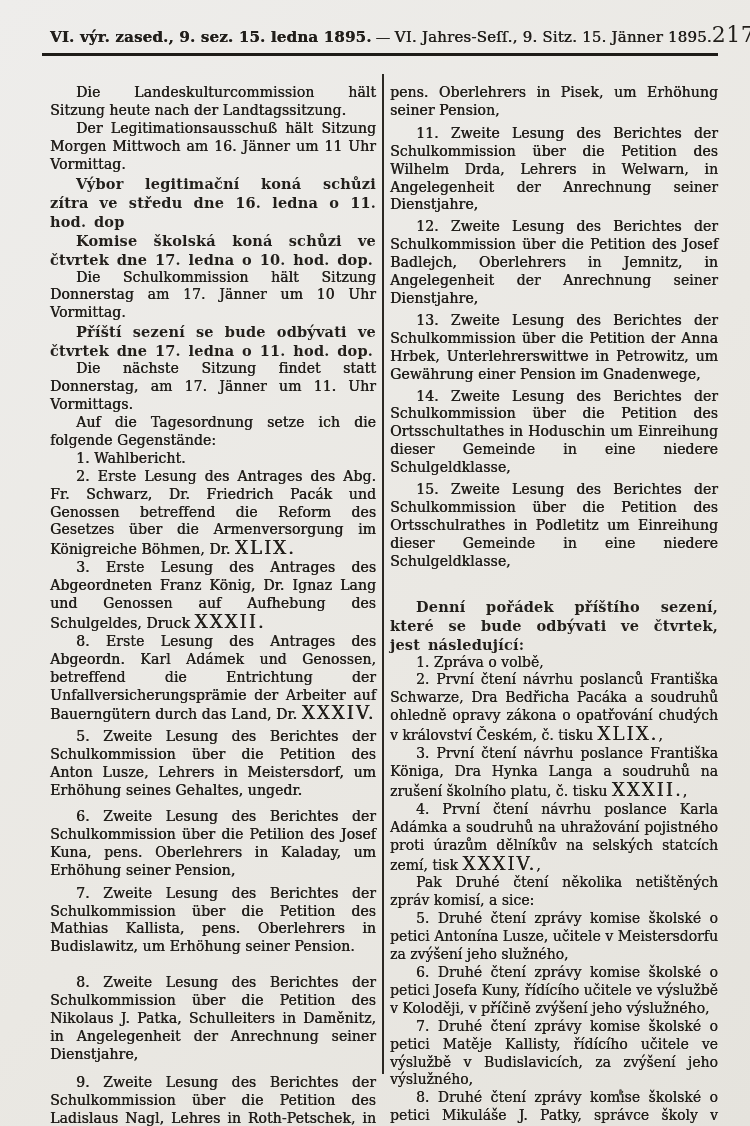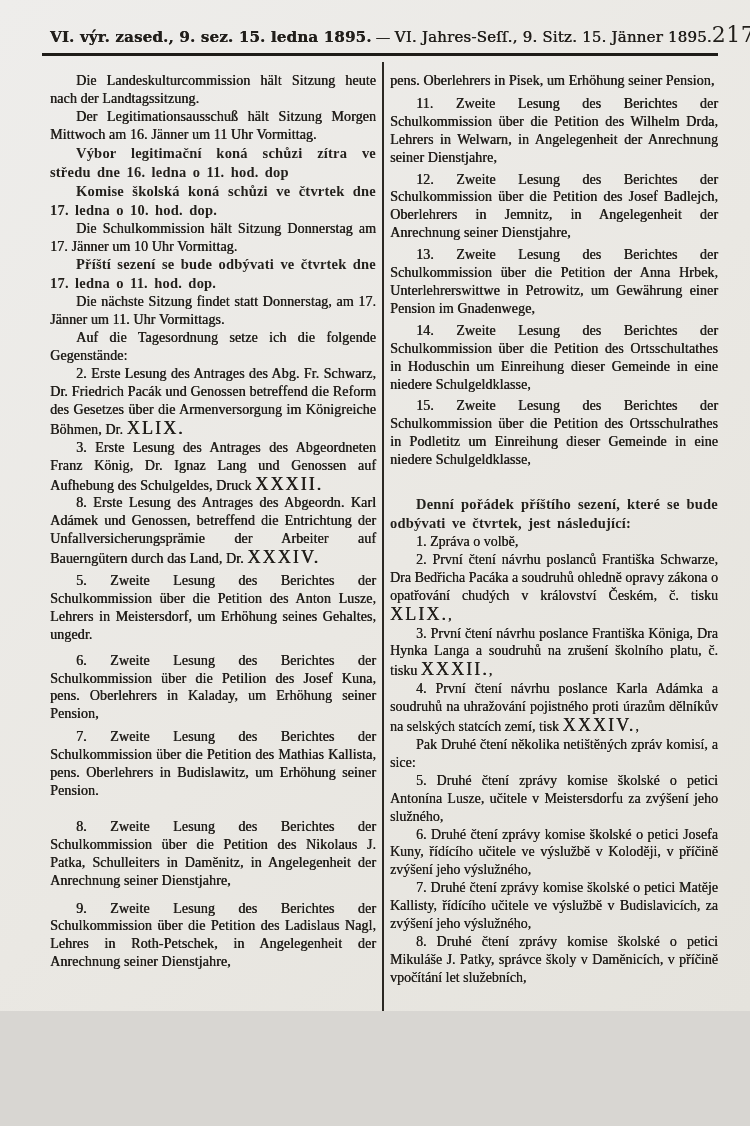--- a/index.html
+++ b/index.html
@@ -1,33 +1,33 @@
 <!DOCTYPE html>
 <html><head>
 <meta charset="utf-8">
 <style>
   html,body{margin:0;padding:0;}
   body{width:750px;height:1126px;background:#d8d6d2;}
   .page{
-    position:relative;width:750px;height:1011px;overflow:hidden;
+    position:relative;width:750px;height:1126px;overflow:hidden;
     background:linear-gradient(135deg,#eeedeb 0%,#eae8e3 55%,#e5e3dd 100%);
     font-family:"DejaVu Serif","Liberation Serif",serif;
     color:#221f1b;
   }
   .page-header{
     position:absolute;top:22px;left:50px;width:668px;
     display:flex;justify-content:space-between;align-items:baseline;
     font-size:15px;white-space:nowrap;
   }
   .h-czech{font-weight:600;letter-spacing:.2px;text-shadow:.3px 0 0 currentColor;}
   .h-dash{padding:0 4px;}
   .h-german{text-shadow:.45px 0 0 currentColor;letter-spacing:.2px;}
   .h-page{font-weight:normal;font-size:22px;letter-spacing:.5px;}
   .rule{position:absolute;top:53px;left:42px;width:676px;height:3px;background:#1e1c18;}
-  .columns{position:absolute;top:64px;left:50px;width:668px;height:1030px;display:flex;font-family:Liberation Serif, serif;}
+  .columns{position:absolute;top:76px;left:50px;width:668px;height:1030px;display:flex;}
   .divider{position:absolute;left:332px;top:-2px;width:2px;height:1000px;background:#2b2823;}
   .col{width:326px;padding-top:8px;box-sizing:border-box;}
   .col-right{margin-left:14px;width:328px;}
   .para{
     margin:0;text-align:justify;text-indent:26px;
     font-size:14px;line-height:17.9px;
   }
   .para.noindent{text-indent:0;}
   .para.g{text-shadow:.42px 0 0 currentColor;letter-spacing:.1px;}
   .para.c{text-shadow:.15px 0 0 currentColor;}
@@ -55,20 +55,21 @@
   <main class="columns">
     <section class="col col-left" id="col-left">
         <p class="para g"><span class="run">Die Landeskulturcommission hält Sitzung heute nach der Landtagssitzung.</span></p>
         <p class="para g"><span class="run">Der Legitimationsausschuß hält Sitzung Morgen Mittwoch am 16. Jänner um 11 Uhr Vormittag.</span></p>
         <p class="para cb"><span class="run">Výbor legitimační koná schůzi zítra ve středu dne 16. ledna o 11. hod. dop</span></p>
         <p class="para cb"><span class="run">Komise školská koná schůzi ve čtvrtek dne 17. ledna o 10. hod. dop.</span></p>
         <p class="para g"><span class="run">Die Schulkommission hält Sitzung Donnerstag am 17. Jänner um 10 Uhr Vormittag.</span></p>
         <p class="para cb"><span class="run">Příští sezení se bude odbývati ve čtvrtek dne 17. ledna o 11. hod. dop.</span></p>
         <p class="para g"><span class="run">Die nächste Sitzung findet statt Donnerstag, am 17. Jänner um 11. Uhr Vormittags.</span></p>
         <p class="para g"><span class="run">Auf die Tagesordnung setze ich die folgende Gegenstände:</span></p>
+        <p class="para g"><span class="run">1. Wahlbericht.</span></p>
         <p class="para g"><span class="run">2. Erste Lesung des Antrages des Abg. Fr. Schwarz, Dr. Friedrich Pacák und Genossen betreffend die Reform des Gesetzes über die Armenversorgung im Königreiche Böhmen, Dr. </span><span class="caps">XLIX.</span></p>
         <p class="para g"><span class="run">3. Erste Lesung des Antrages des Abgeordneten Franz König, Dr. Ignaz Lang und Genossen auf Aufhebung des Schulgeldes, Druck </span><span class="caps">XXXII.</span></p>
         <p class="para g"><span class="run">8. Erste Lesung des Antrages des Abgeordn. Karl Adámek und Genossen, betreffend die Entrichtung der Unfallversicherungsprämie der Arbeiter auf Bauerngütern durch das Land, Dr. </span><span class="caps">XXXIV.</span></p>
         <p class="para g" style="margin-top: 4px;"><span class="run">5. Zweite Lesung des Berichtes der Schulkommission über die Petition des Anton Lusze, Lehrers in Meistersdorf, um Erhöhung seines Gehaltes, ungedr.</span></p>
         <p class="para g" style="margin-top: 8px;"><span class="run">6. Zweite Lesung des Berichtes der Schulkommission über die Petilion des Josef Kuna, pens. Oberlehrers in Kaladay, um Erhöhung seiner Pension,</span></p>
         <p class="para g" style="margin-top: 5px;"><span class="run">7. Zweite Lesung des Berichtes der Schulkommission über die Petition des Mathias Kallista, pens. Oberlehrers in Budislawitz, um Erhöhung seiner Pension.</span></p>
         <p class="para g" style="margin-top: 18px;"><span class="run">8. Zweite Lesung des Berichtes der Schulkommission über die Petition des Nikolaus J. Patka, Schulleiters in Daměnitz, in Angelegenheit der Anrechnung seiner Dienstjahre,</span></p>
         <p class="para g" style="margin-top: 10px;"><span class="run">9. Zweite Lesung des Berichtes der Schulkommission über die Petition des Ladislaus Nagl, Lehres in Roth-Petschek, in Angelegenheit der Anrechnung seiner Dienstjahre,</span></p>
       </section>
     <div class="divider"></div>

